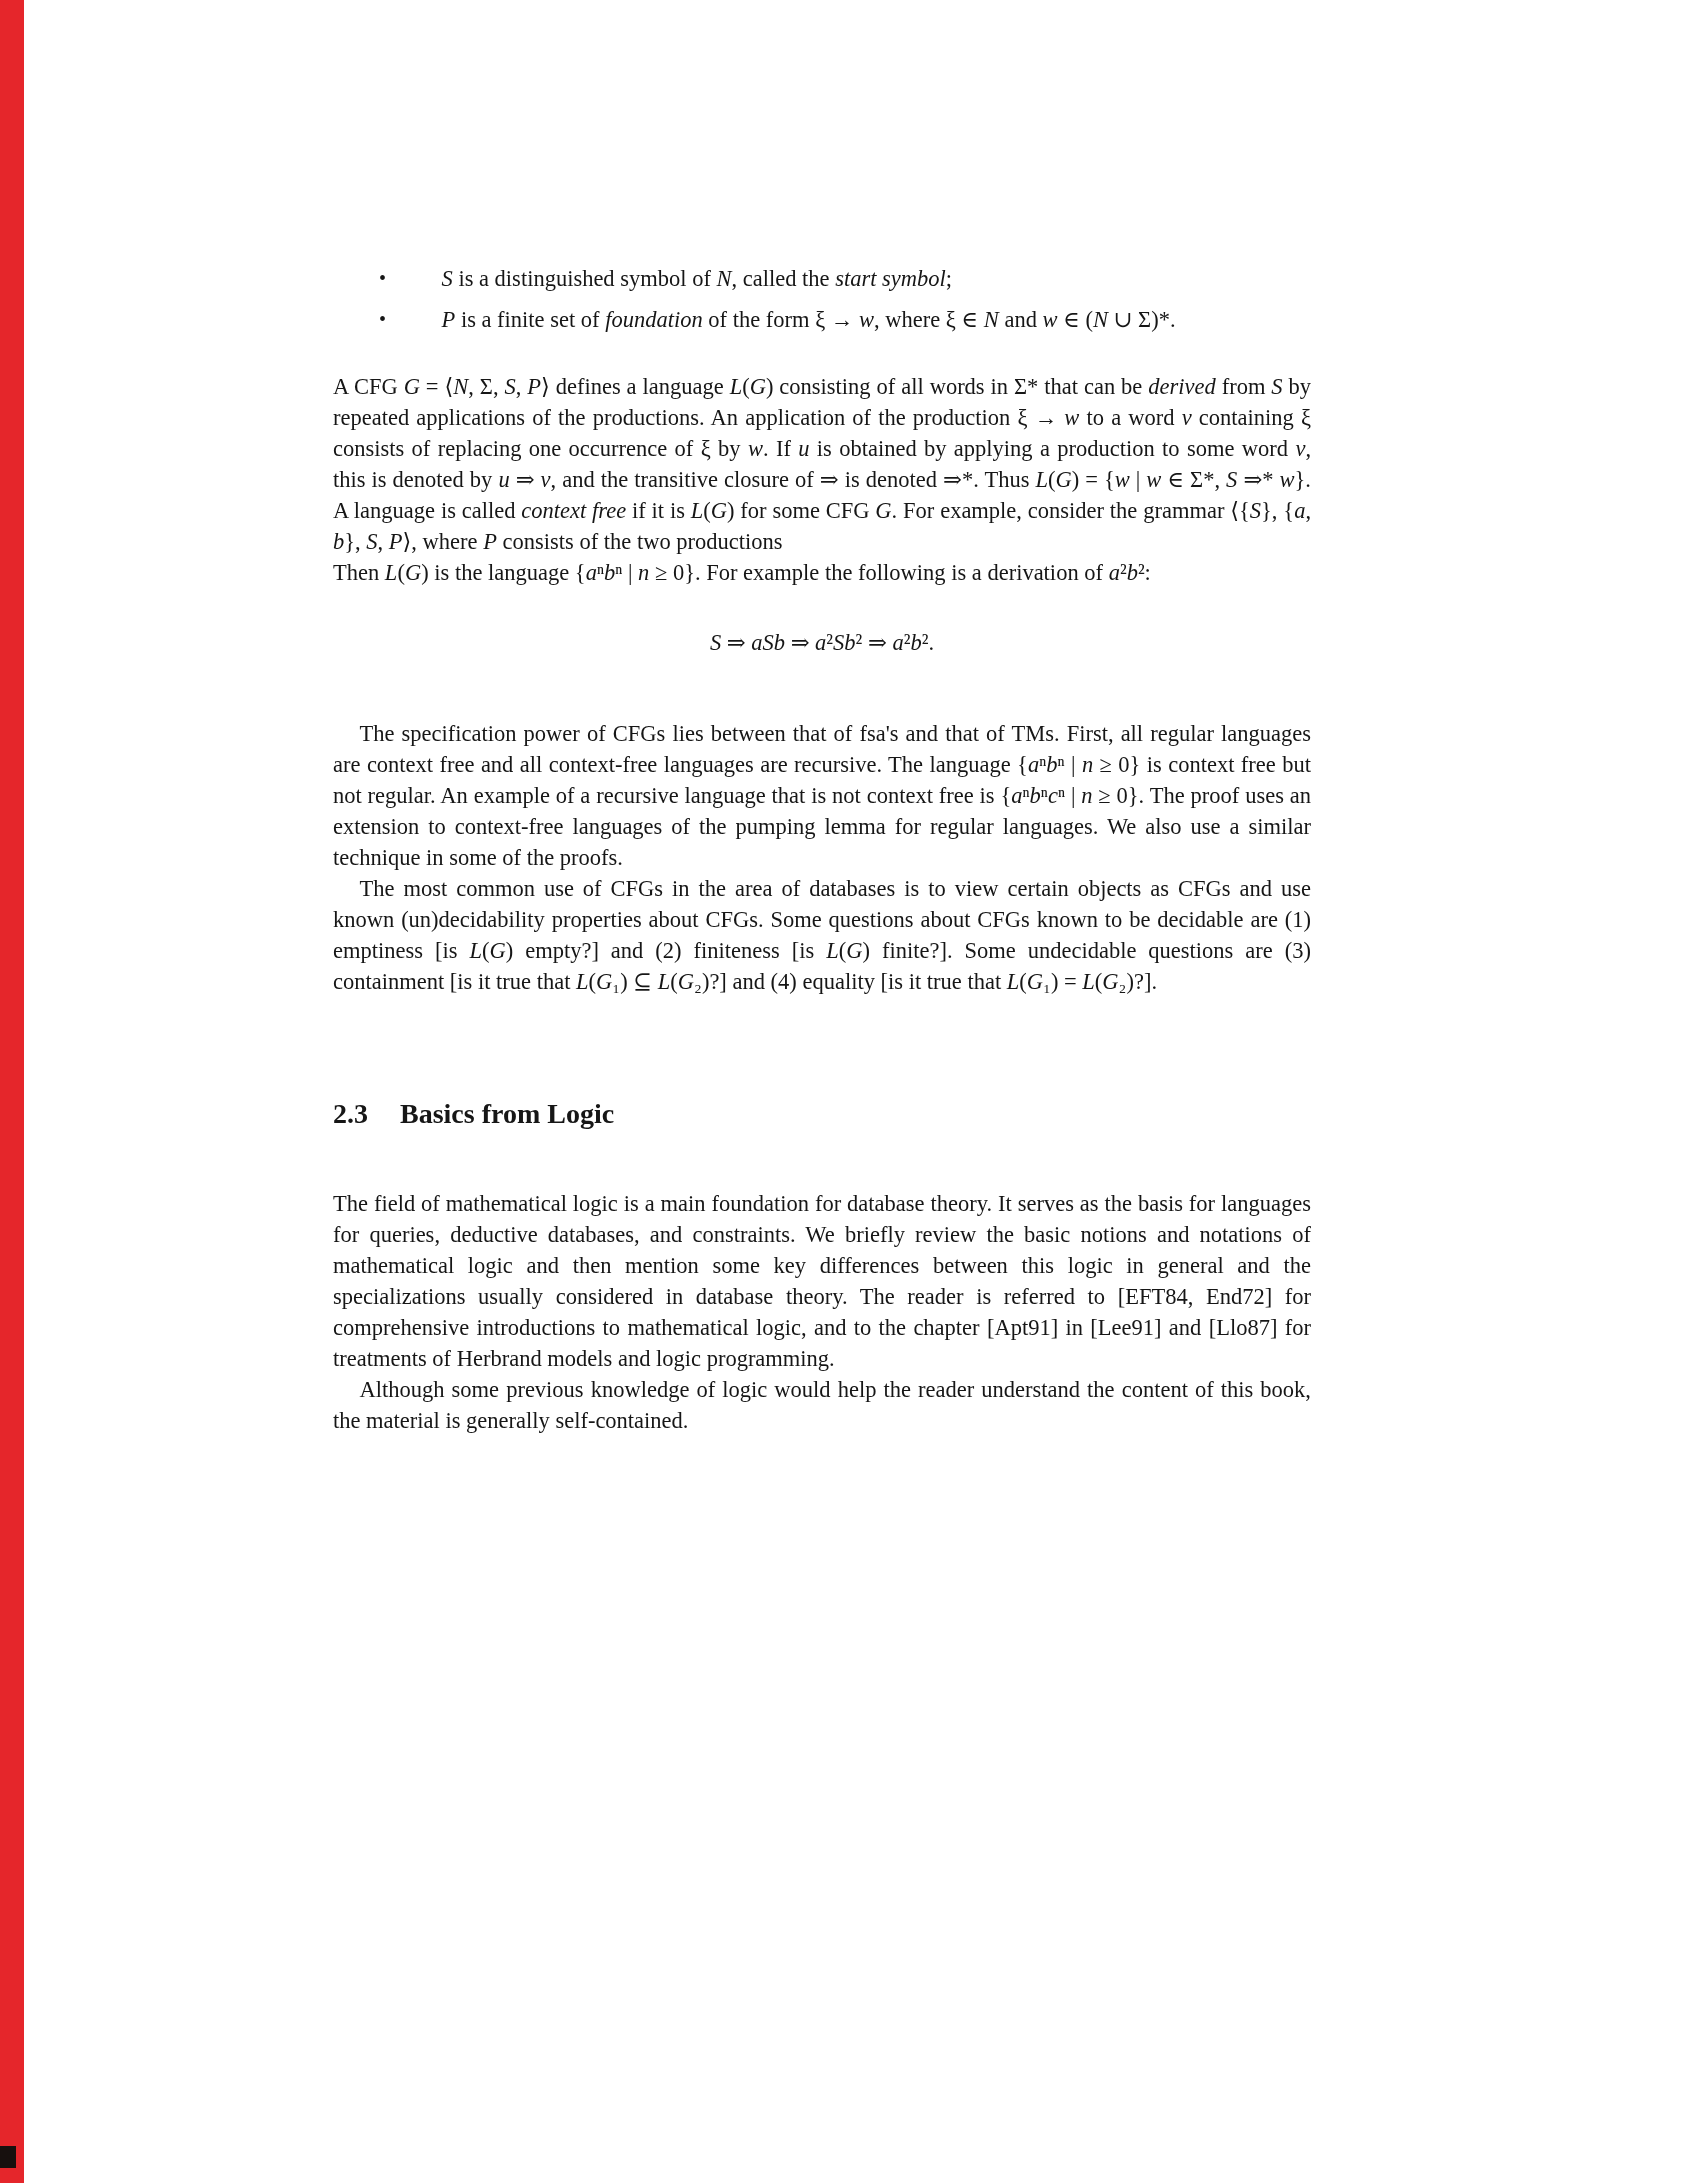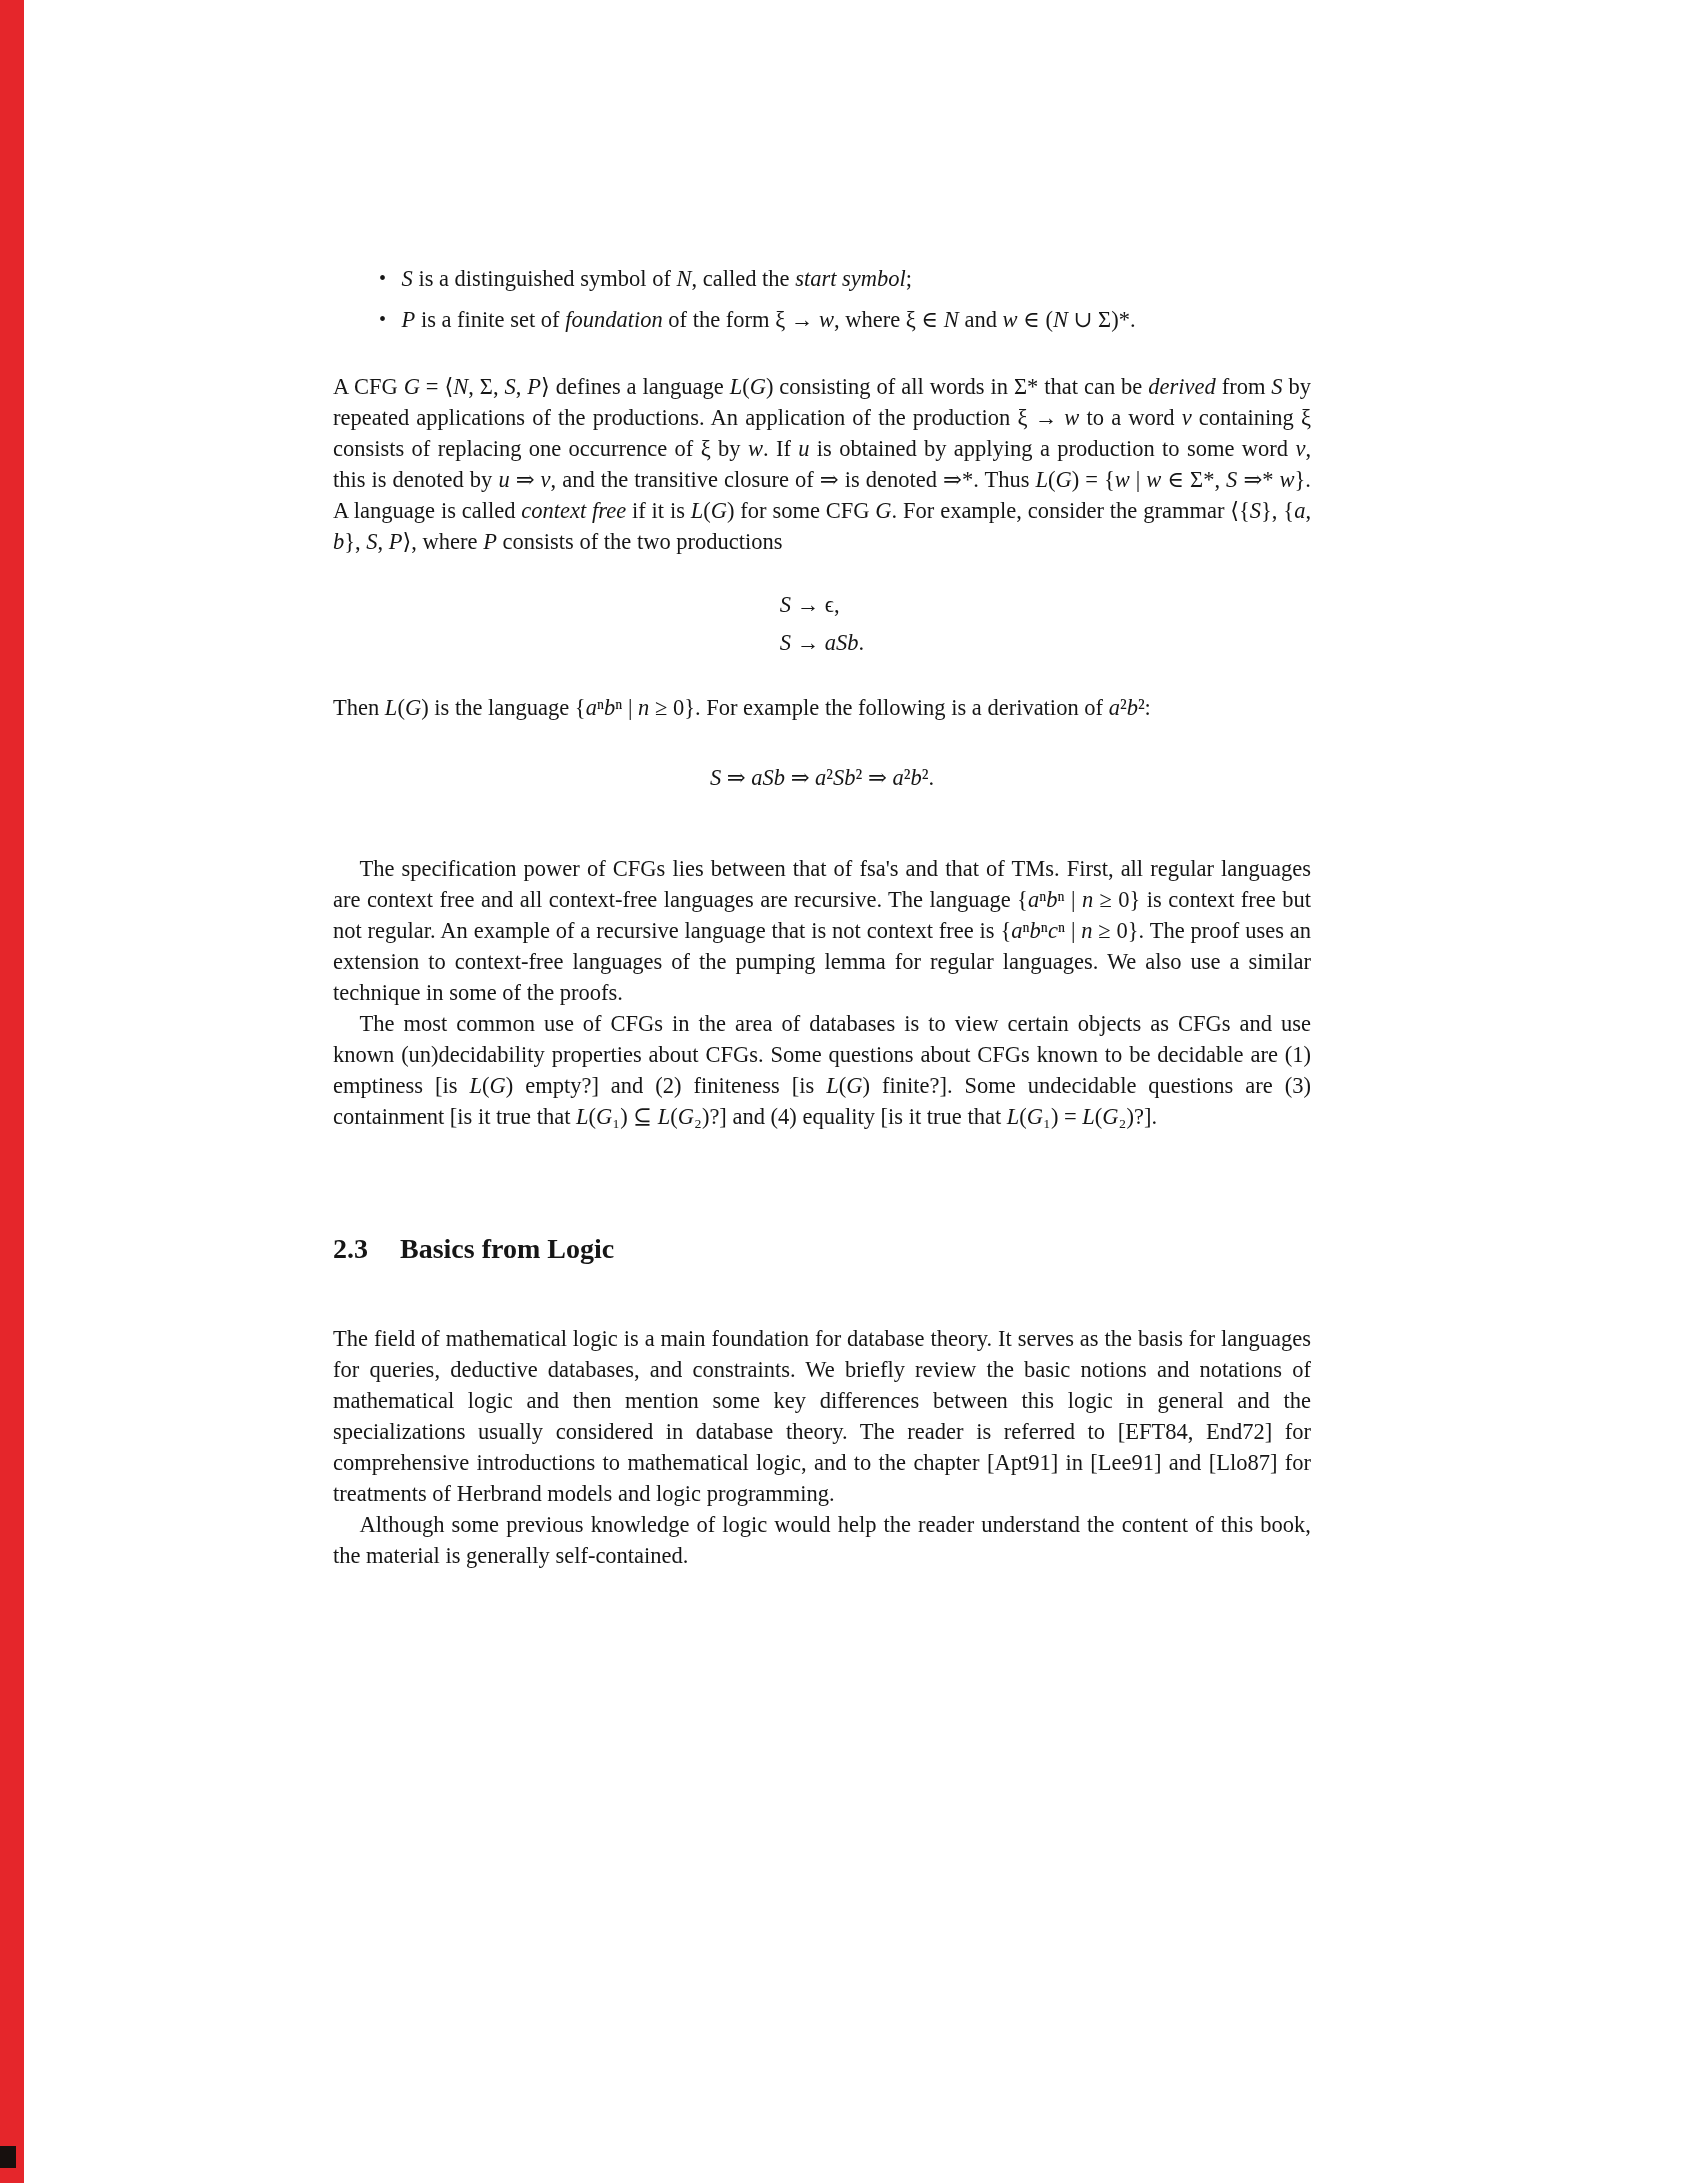--- a/index.html
+++ b/index.html
@@ -38,21 +38,21 @@
     display: flex;
     font-size: 22.5px; line-height: 31px;
     margin-bottom: 10px;
   }
   .bullet .marker {
     margin-left: 46px;
     width: 22.5px;
     flex: 0 0 auto;
     font-size: 20px;
   }
-  .bullet .btext { flex: 1; }
+  .bullet .btext { flex: 1; margin-left: 40px; }
 
   .content p {
     margin: 0;
     font-size: 22.5px;
     line-height: 31px;
     text-align: justify;
   }
   .indent { text-indent: 26.5px; }
 
   .eq-block { text-align: center; }
@@ -87,26 +87,20 @@
         <span class="btext"><i>S</i> is a distinguished symbol of <i>N</i>, called the <i>start symbol</i>;</span>
       </div>
       <div class="bullet">
         <span class="marker">•</span>
         <span class="btext"><i>P</i> is a finite set of <i>foundation</i> of the form ξ → <i>w</i>, where ξ ∈ <i>N</i> and <i>w</i> ∈ (<i>N</i> ∪ Σ)*.</span>
       </div>
     </div>
 
     <p>A CFG <i>G</i> = ⟨<i>N</i>, Σ, <i>S</i>, <i>P</i>⟩ defines a language <i>L</i>(<i>G</i>) consisting of all words in Σ* that can be <i>derived</i> from <i>S</i> by repeated applications of the productions. An application of the production ξ → <i>w</i> to a word <i>v</i> containing ξ consists of replacing one occurrence of ξ by <i>w</i>. If <i>u</i> is obtained by applying a production to some word <i>v</i>, this is denoted by <i>u</i> ⇒ <i>v</i>, and the transitive closure of ⇒ is denoted ⇒*. Thus <i>L</i>(<i>G</i>) = {<i>w</i> | <i>w</i> ∈ Σ*, <i>S</i> ⇒* <i>w</i>}. A language is called <i>context free</i> if it is <i>L</i>(<i>G</i>) for some CFG <i>G</i>. For example, consider the grammar ⟨{<i>S</i>}, {<i>a</i>, <i>b</i>}, <i>S</i>, <i>P</i>⟩, where <i>P</i> consists of the two productions</p>
 
-    <div class="eq-block eq-grammar">
-      <span class="eq-inner">
-        <div class="eq-line"><i>S</i> → ϵ,</div>
-        <div class="eq-line"><i>S</i> → <i>aSb</i>.</div>
-      </span>
-    </div>
 
     <p>Then <i>L</i>(<i>G</i>) is the language {<i>a</i>ⁿ<i>b</i>ⁿ | <i>n</i> ≥ 0}. For example the following is a derivation of <i>a</i>²<i>b</i>²:</p>
 
     <div class="eq-block eq-derivation">
       <div class="eq-line"><i>S</i> ⇒ <i>aSb</i> ⇒ <i>a</i>²<i>Sb</i>² ⇒ <i>a</i>²<i>b</i>².</div>
     </div>
 
     <p class="indent">The specification power of CFGs lies between that of fsa's and that of TMs. First, all regular languages are context free and all context-free languages are recursive. The language {<i>a</i>ⁿ<i>b</i>ⁿ | <i>n</i> ≥ 0} is context free but not regular. An example of a recursive language that is not context free is {<i>a</i>ⁿ<i>b</i>ⁿ<i>c</i>ⁿ | <i>n</i> ≥ 0}. The proof uses an extension to context-free languages of the pumping lemma for regular languages. We also use a similar technique in some of the proofs.</p>
 
     <p class="indent">The most common use of CFGs in the area of databases is to view certain objects as CFGs and use known (un)decidability properties about CFGs. Some questions about CFGs known to be decidable are (1) emptiness [is <i>L</i>(<i>G</i>) empty?] and (2) finiteness [is <i>L</i>(<i>G</i>) finite?]. Some undecidable questions are (3) containment [is it true that <i>L</i>(<i>G</i>₁) ⊆ <i>L</i>(<i>G</i>₂)?] and (4) equality [is it true that <i>L</i>(<i>G</i>₁) = <i>L</i>(<i>G</i>₂)?].</p>

